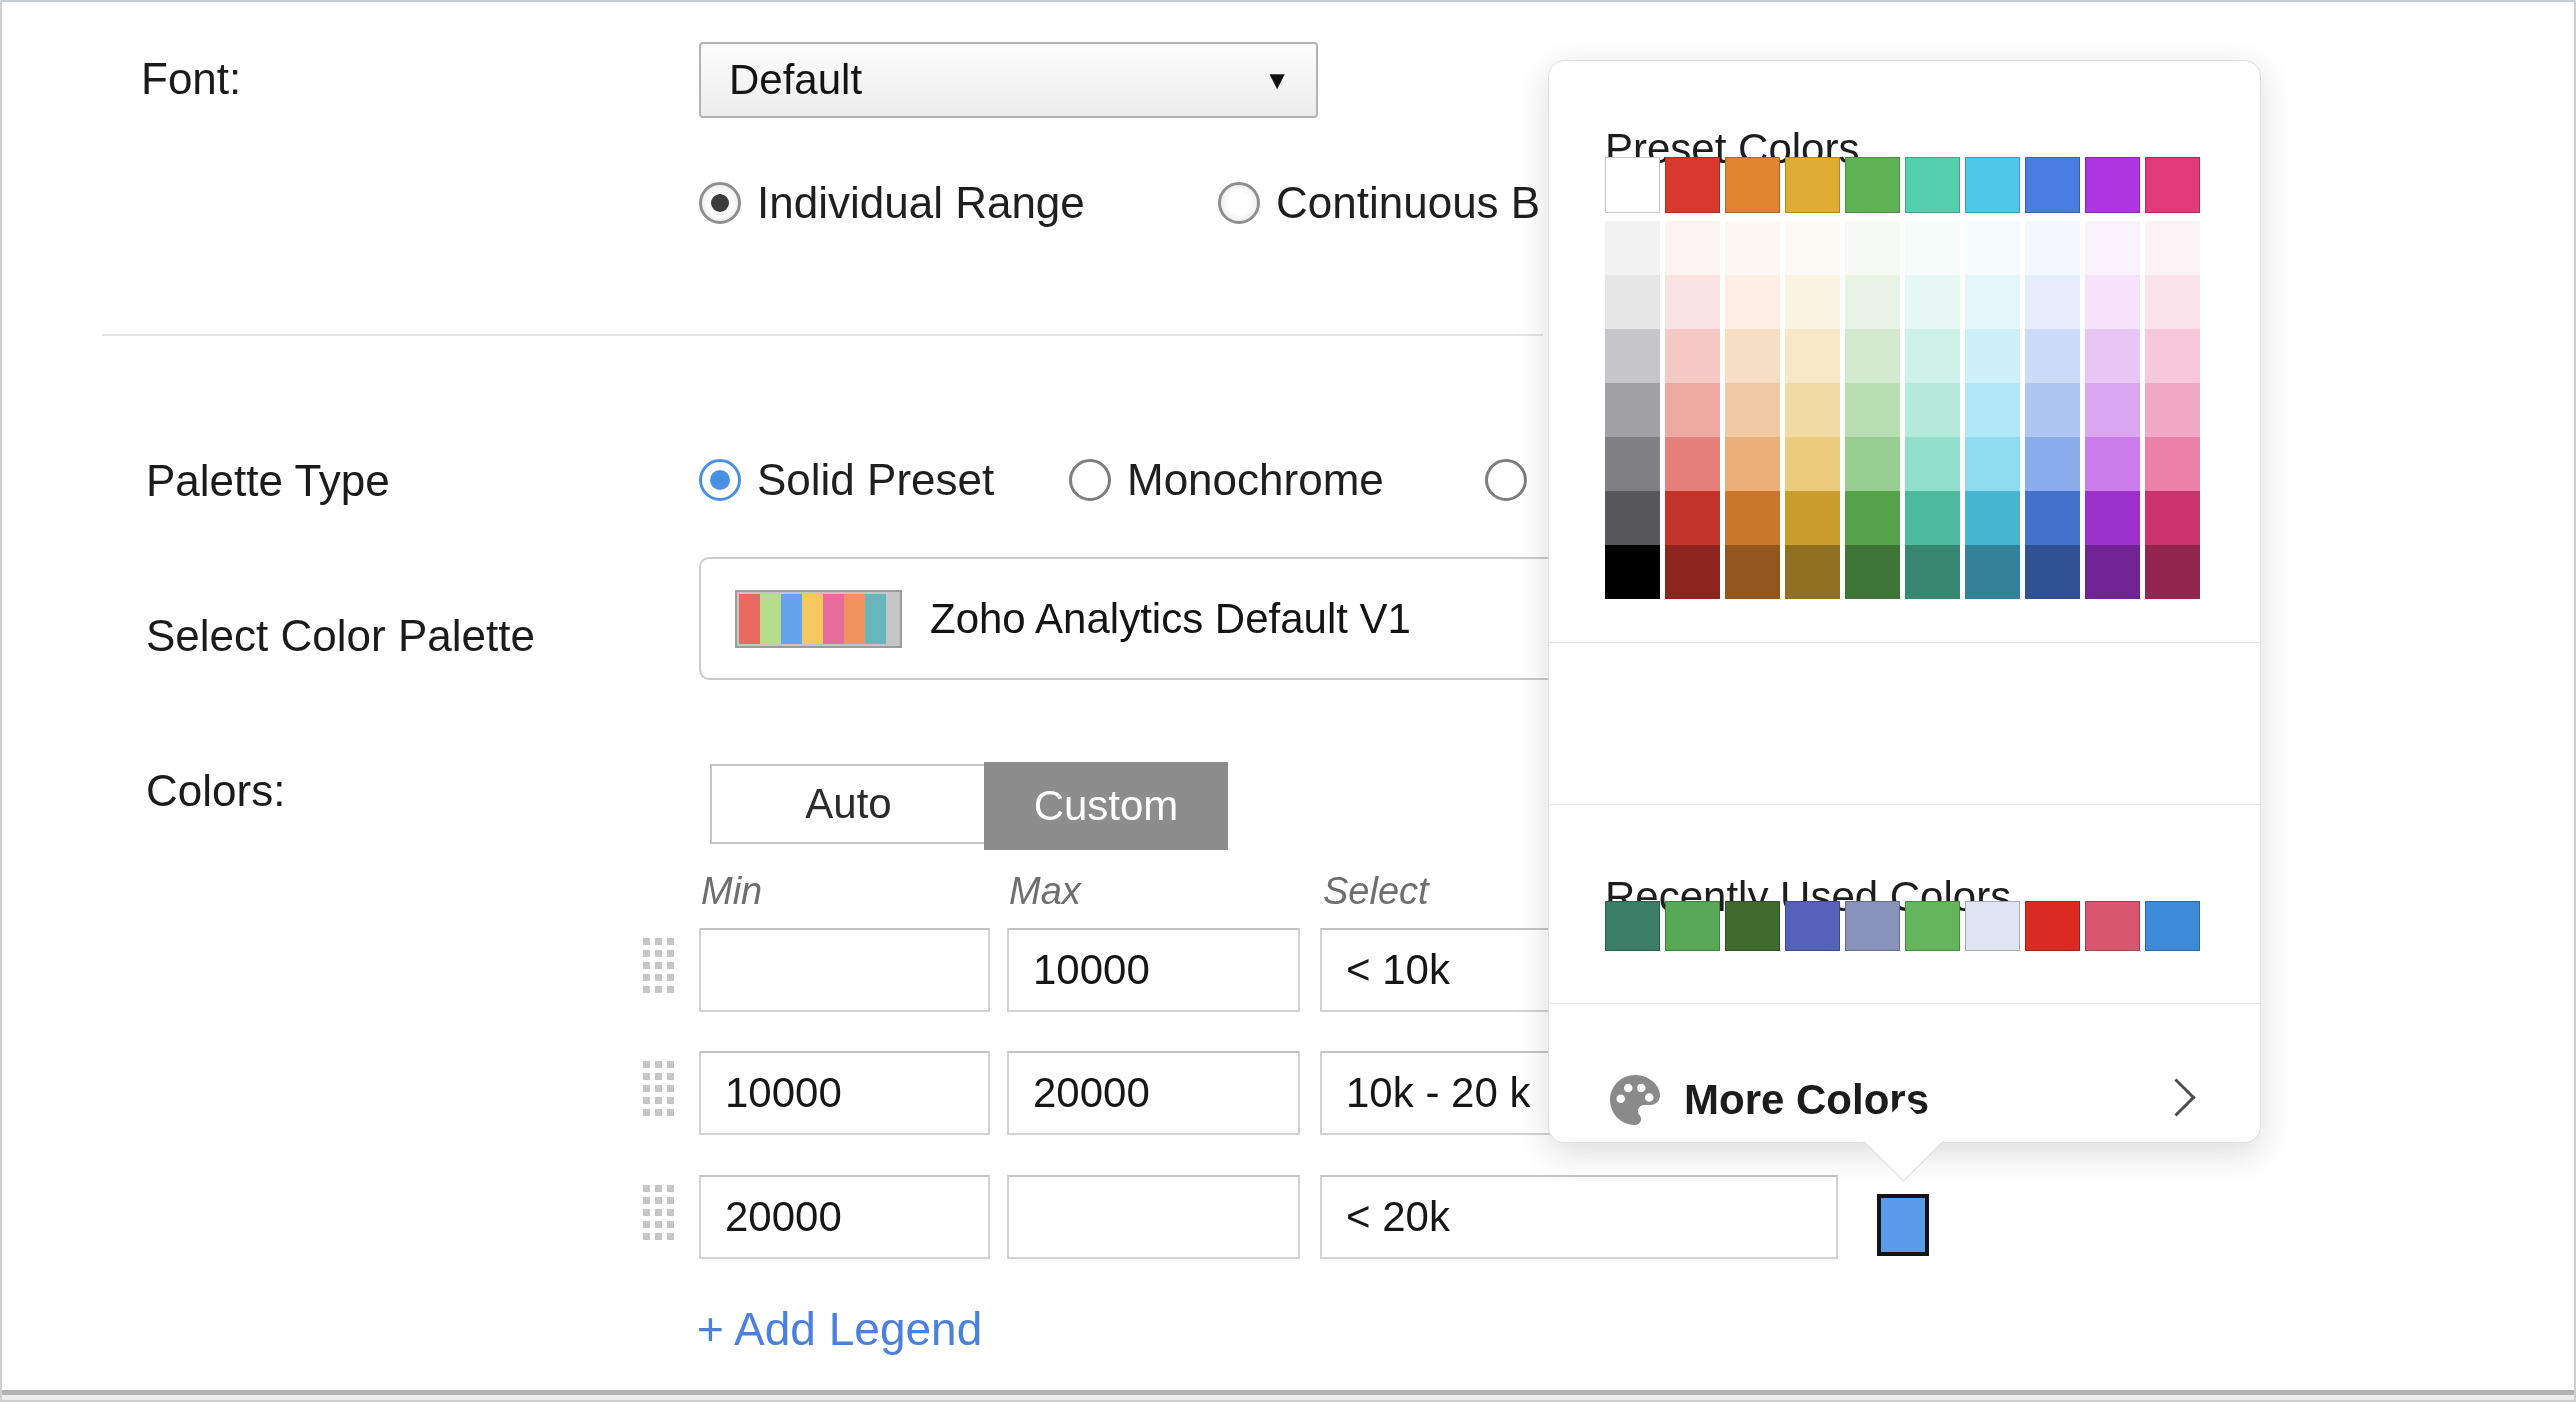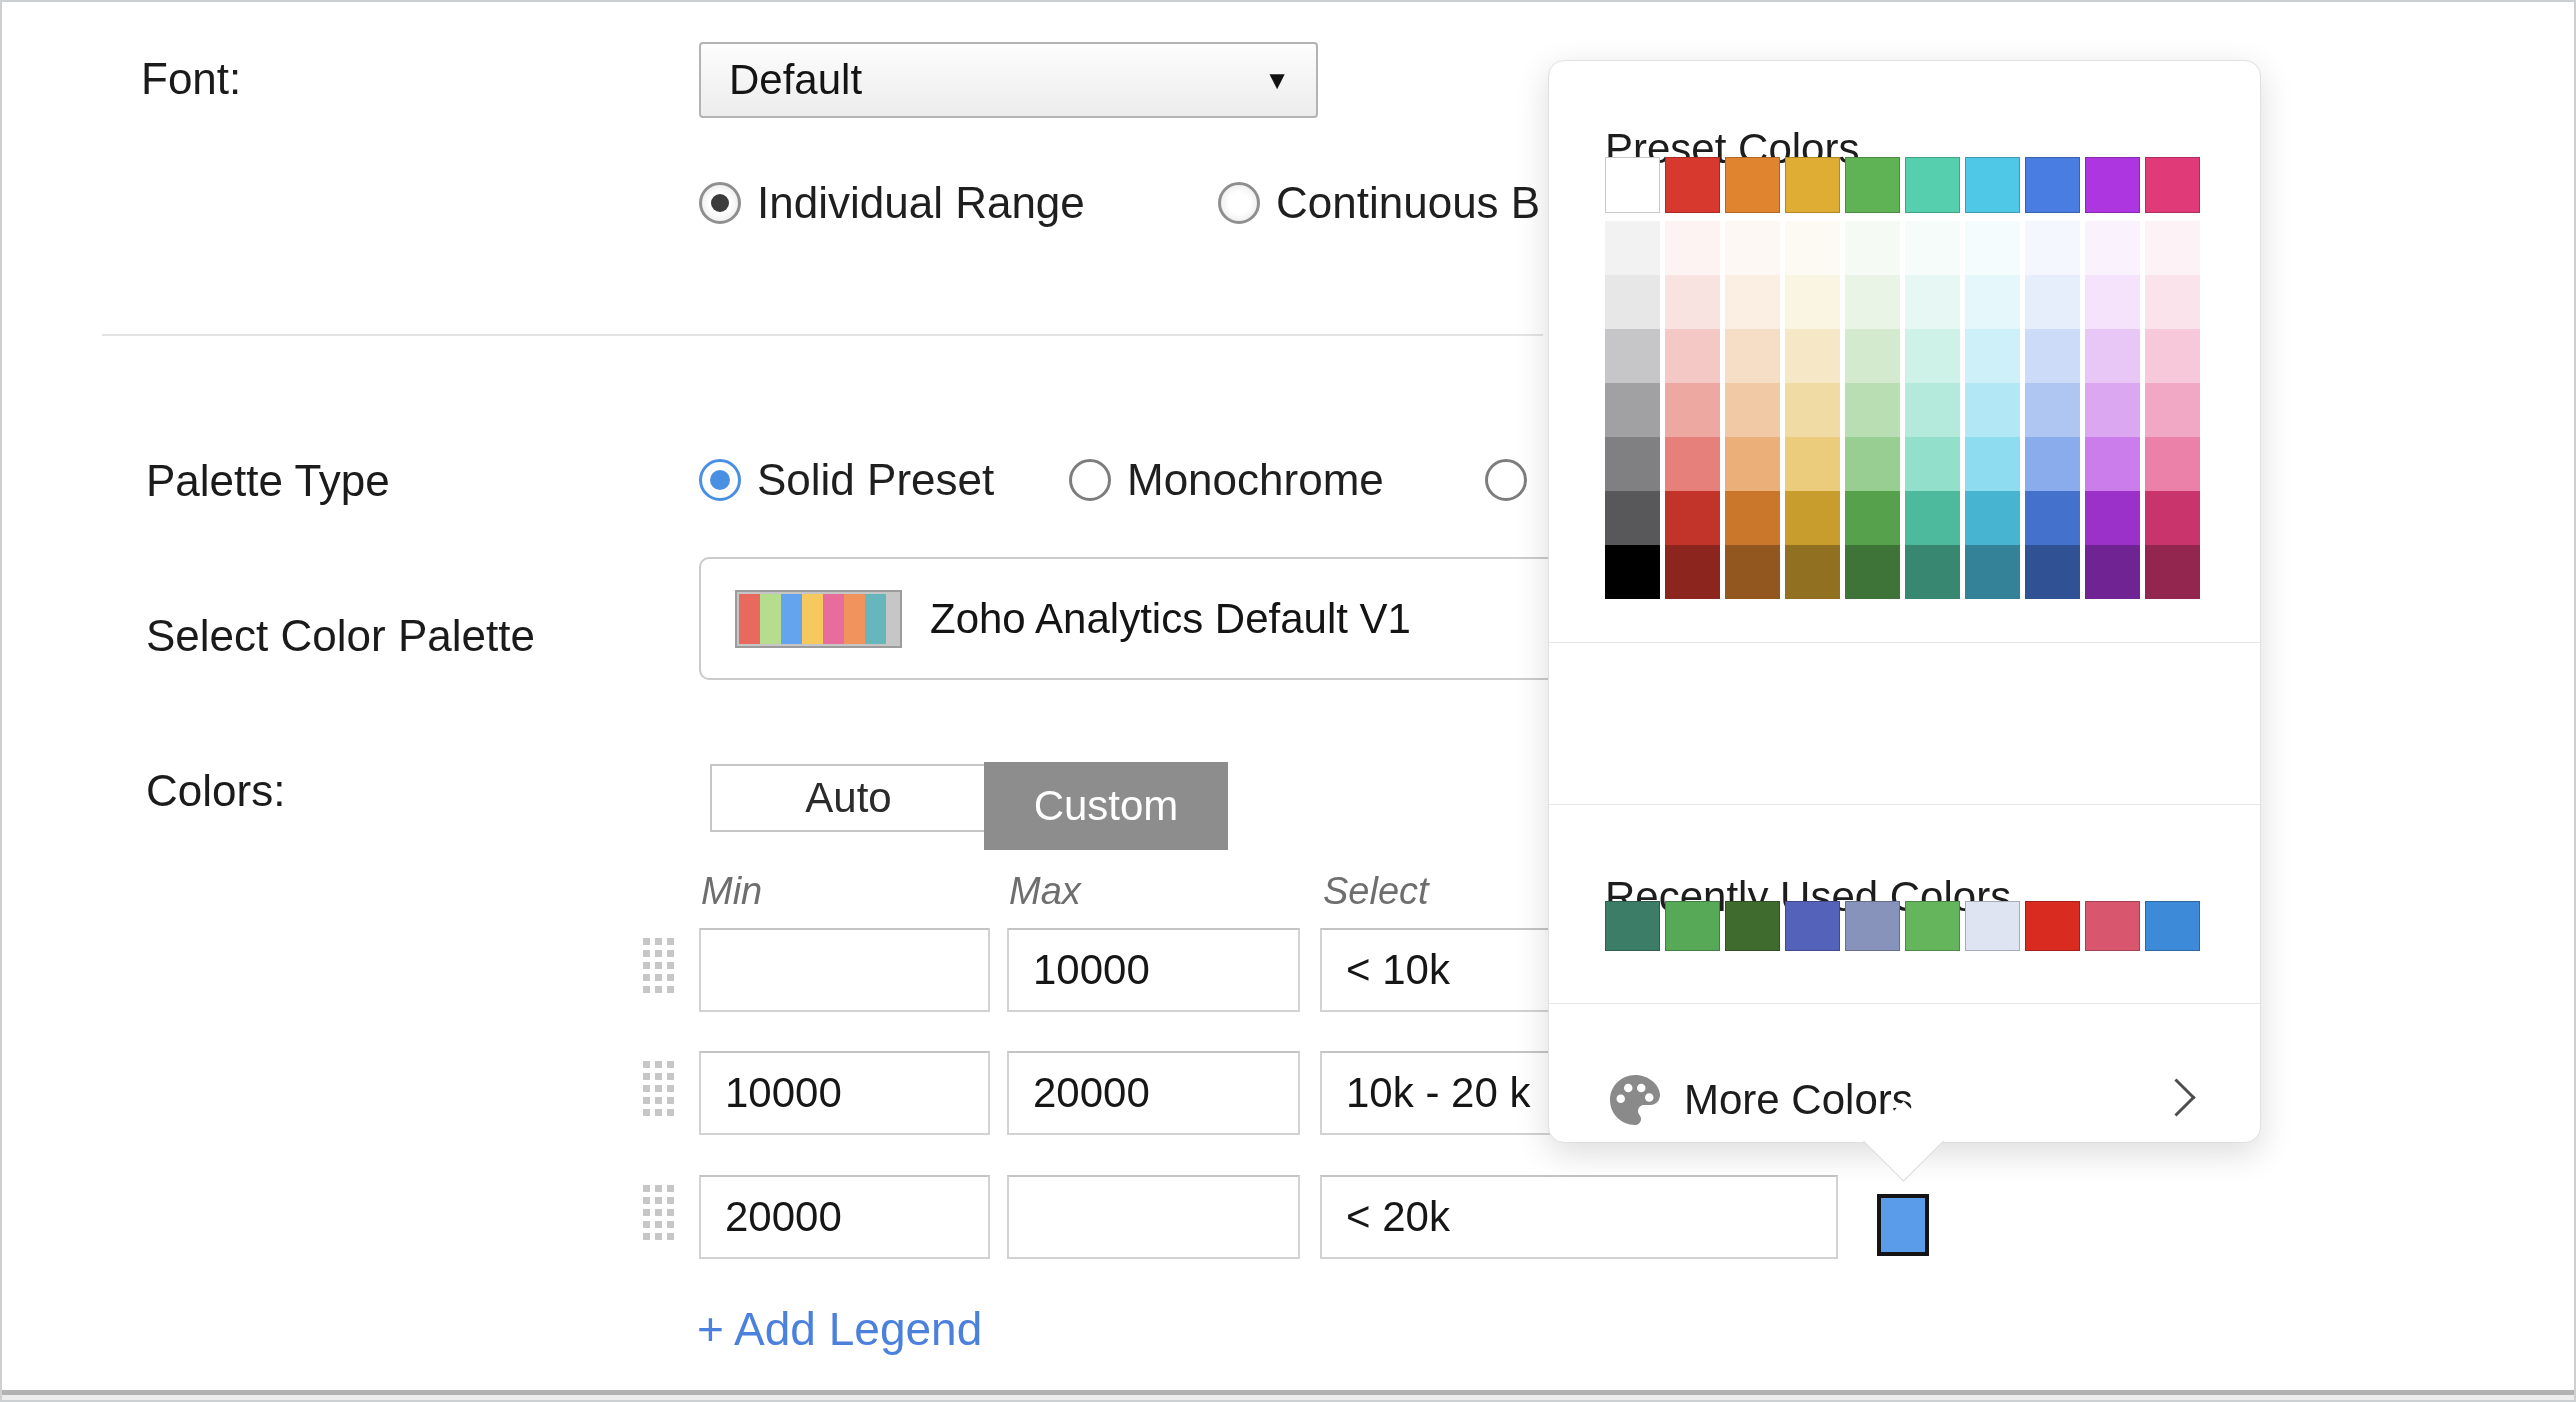--- a/index.html
+++ b/index.html
@@ -25,21 +25,21 @@
   
   .hline{height:2px;background:#e3e3e3;}
   
   .palette-dd{left:697px;top:555px;width:876px;height:123px;border:2px solid #cbcbcb;border-radius:10px;
     box-sizing:border-box;background:#fff;display:flex;align-items:center;cursor:pointer;}
   .mini-swatch{width:167px;height:58px;margin-left:34px;border:2px solid #9c9c9c;background:#c6c6c6;
     display:flex;box-sizing:border-box;padding:2px 14px 2px 2px;}
   .mini-swatch i{flex:1;display:block;}
   .palette-dd .pname{font-size:42px;margin-left:28px;color:#141414;white-space:nowrap;}
   
-  .toggle-auto{left:708px;top:762px;width:277px;height:68px;background:#fff;border:2px solid #c6c6c6;
+  .toggle-auto{left:708px;top:762px;width:277px;height:80px;background:#fff;border:2px solid #c6c6c6;
     box-sizing:border-box;display:flex;align-items:center;justify-content:center;font-size:42px;color:#2b2b2b;cursor:pointer;}
   .toggle-custom{left:982px;top:760px;width:244px;height:88px;background:#8d8d8d;display:flex;align-items:center;
     justify-content:center;font-size:42px;color:#ffffff;cursor:pointer;}
   
   .col-head{font-size:38px;color:#6e6e6e;font-style:italic;}
   .legend-row{left:0;height:84px;width:2576px;}
   .drag-handle{position:absolute;left:641px;top:10px;width:34px;height:64px;display:grid;
     grid-template-columns:repeat(3,7px);grid-auto-rows:7px;gap:5px;cursor:grab;}
   .drag-handle i{background:#c6c6c6;display:block;}
   .cell-input{position:absolute;top:0;height:84px;border:2px solid #d2d2d2;border-top-color:#c4c4c4;
@@ -65,21 +65,21 @@
   .grid .grow.base .cell{width:55px;height:56px;border:1px solid rgba(0,0,0,0.22);box-sizing:border-box;}
   .grid .grow .cell{width:55px;height:54px;cursor:pointer;}
   .grid .grow.base .cell.white{border:1px solid #c9c9c9;}
   .pick-btn{position:absolute;left:56px;top:621px;width:601px;height:80px;background:#f1f1f1;border:2px solid #b9b9b9;
     box-sizing:border-box;display:flex;align-items:center;justify-content:center;cursor:pointer;}
   .pick-btn .ptxt{font-size:40px;color:#1c1c1c;}
   .chev-down{width:22px;height:22px;border-left:3px solid #555;border-bottom:3px solid #555;transform:rotate(-45deg);
     position:absolute;right:42px;top:26px;}
   .recent-row{position:absolute;left:56px;top:840px;display:flex;gap:5px;}
   .recent-row .cell{width:55px;height:50px;border:1px solid rgba(0,0,0,0.25);box-sizing:border-box;cursor:pointer;}
-  .more-row{position:absolute;left:0;top:997px;width:713px;height:90px;cursor:pointer;}
+  .more-row{position:absolute;left:0;top:997px;width:713px;height:90px;cursor:pointer;font-weight:bold;}
   .more-row svg{position:absolute;left:56px;top:12px;width:60px;height:60px;}
   .more-row .mtxt{position:absolute;left:135px;top:18px;font-size:42px;color:#1c1c1c;}
   .chev-right{position:absolute;right:72px;top:26px;width:24px;height:24px;border-top:3px solid #4d4d4d;
     border-right:3px solid #4d4d4d;transform:rotate(45deg);}
 </style>
 </head>
 <body>
 
 <div class="canvas">
 

